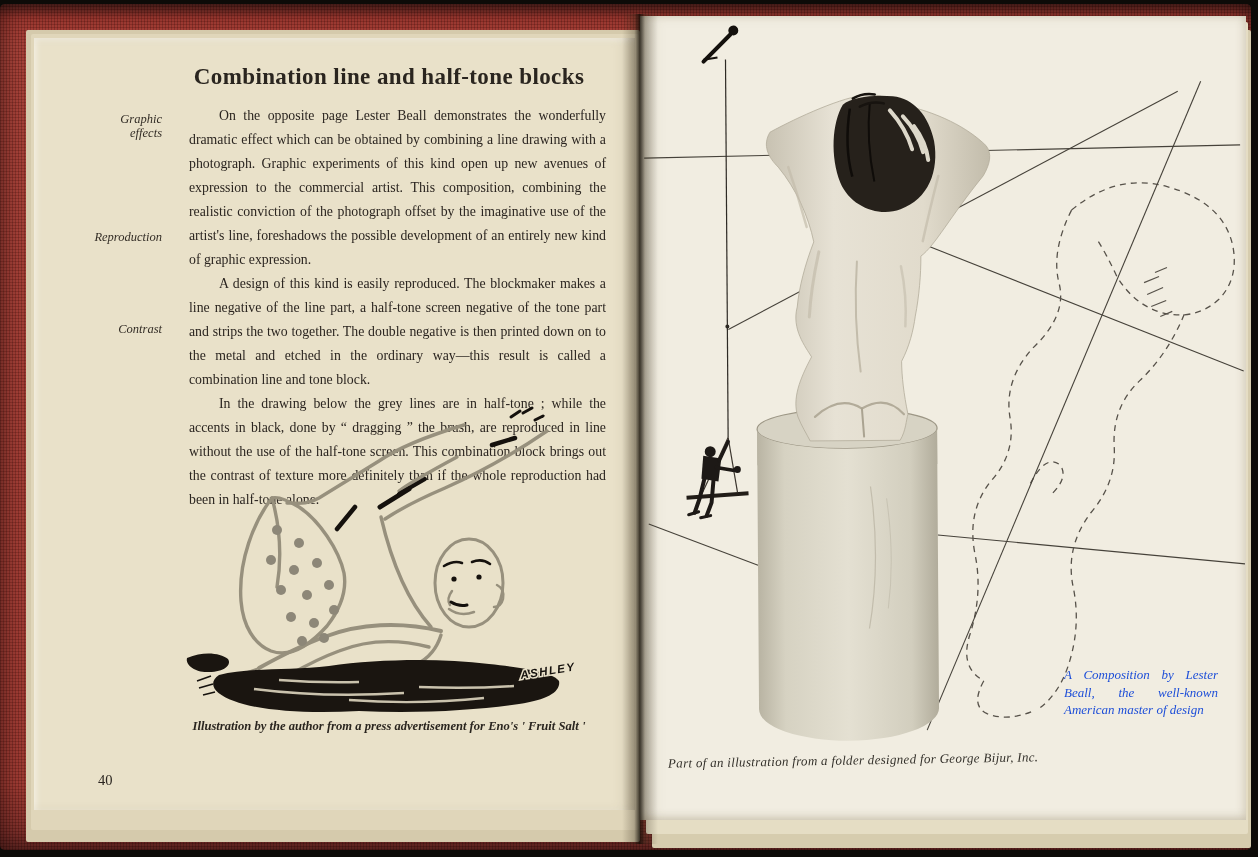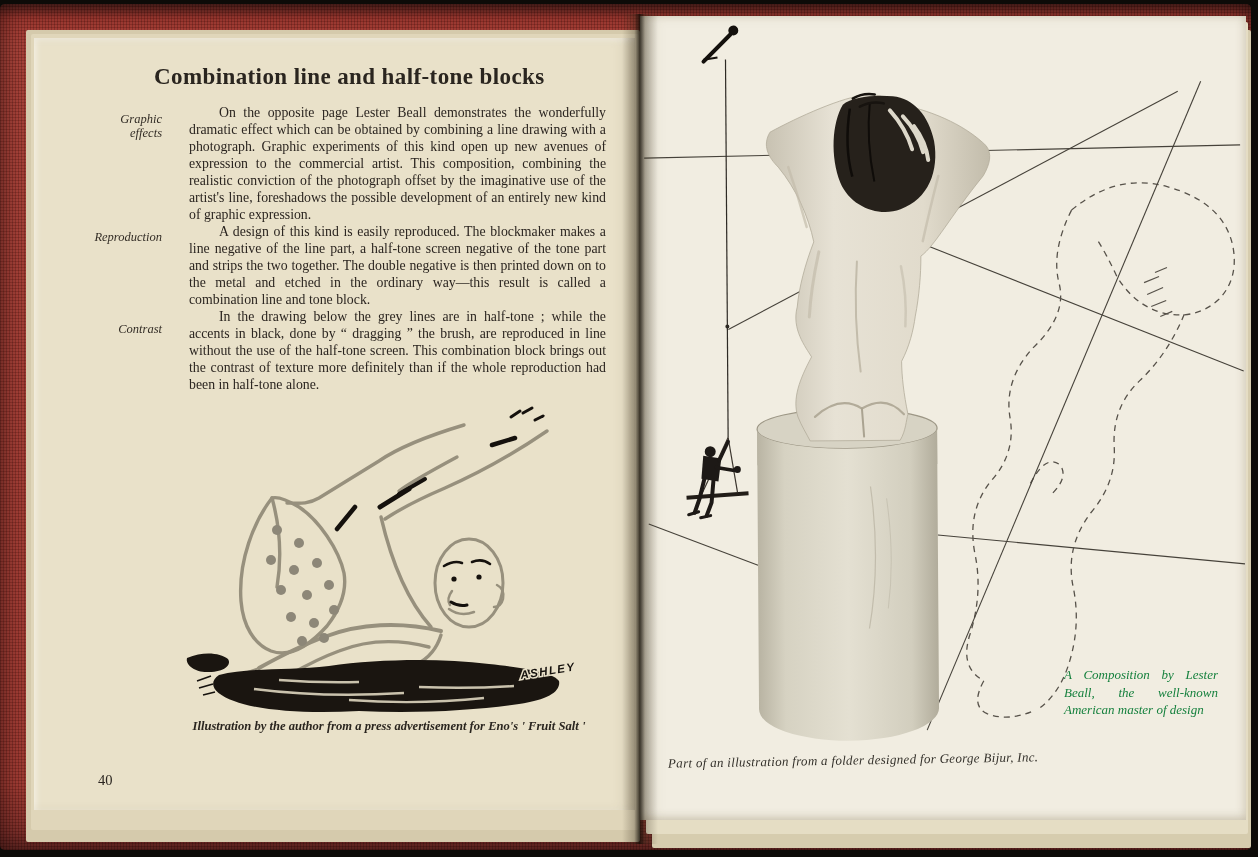--- a/index.html
+++ b/index.html
@@ -18,40 +18,40 @@
   .lp-s2{left:31px;top:34px;width:608px;height:796px;background:#e0d6ba;}
   .left-page{position:absolute;left:34px;top:38px;width:601px;height:772px;background:#e9e1c9;
              box-shadow:inset -14px 0 18px -12px rgba(90,75,45,.45), inset 2px 2px 6px rgba(255,255,255,.5);}
   .rp-s1{left:652px;top:30px;width:599px;height:818px;background:#d6ccae;}
   .rp-s2{left:646px;top:22px;width:602px;height:812px;background:#e5ddc4;}
   .right-page{position:absolute;left:640px;top:16px;width:606px;height:804px;background:#f1ede1;
               box-shadow:inset 14px 0 20px -12px rgba(90,75,45,.5), inset -2px -2px 8px rgba(120,100,60,.25);}
   .gutter{position:absolute;left:622px;top:14px;width:36px;height:830px;pointer-events:none;
           background:linear-gradient(90deg, rgba(0,0,0,0) 0%, rgba(58,48,30,.30) 34%, rgba(18,13,6,.78) 49%, rgba(58,48,30,.30) 64%, rgba(0,0,0,0) 100%);}
   
-  .heading{position:absolute;left:120px;top:26px;width:470px;text-align:left;
+  .heading{position:absolute;left:120px;top:26px;width:470px;text-align:center;
            font-size:23px;font-weight:bold;color:#2a251f;letter-spacing:.4px;}
   .margin-note{position:absolute;text-align:right;font-style:italic;font-size:12.5px;
                line-height:14px;color:#332d26;}
   .mn1{left:58px;top:74px;width:70px;}
   .mn2{left:44px;top:192px;width:84px;text-align:right;}
   .mn3{left:58px;top:284px;width:70px;}
   .bodycol{position:absolute;left:155px;top:66px;width:417px;color:#2b2520;
-           font-size:13.8px;line-height:17px;text-align:justify;}
+           font-size:13.8px;line-height:24px;text-align:justify;}
   .bodycol p{margin:0;text-indent:30px;}
   .lp-caption{position:absolute;left:120px;top:681px;width:470px;text-align:center;
               font-size:12.6px;font-weight:bold;font-style:italic;color:#2a251f;z-index:5;}
   .page-num{position:absolute;left:64px;top:734px;font-size:14.5px;color:#2b2520;}
   .ashley{position:absolute;left:125px;top:357px;}
   
   .beall{position:absolute;left:0;top:0;transform:rotate(-0.4deg);}
   .rp-caption{position:absolute;left:28px;top:736px;width:430px;font-size:13px;font-style:italic;
               color:#33302a;transform:rotate(-1deg);letter-spacing:.3px;}
   .side-note{position:absolute;left:424px;top:650px;width:154px;font-size:13px;font-style:italic;
-             color:#15803d;line-height:17.5px;text-align:justify;}
+             color:#1d4ed8;line-height:17.5px;text-align:justify;}
 </style>
 </head>
 <body>
 
 <div class="scene">
   <div class="cover"></div>
 
   <div class="stack lp-s1"></div>
   <div class="stack lp-s2"></div>
   <div class="stack rp-s1"></div>

